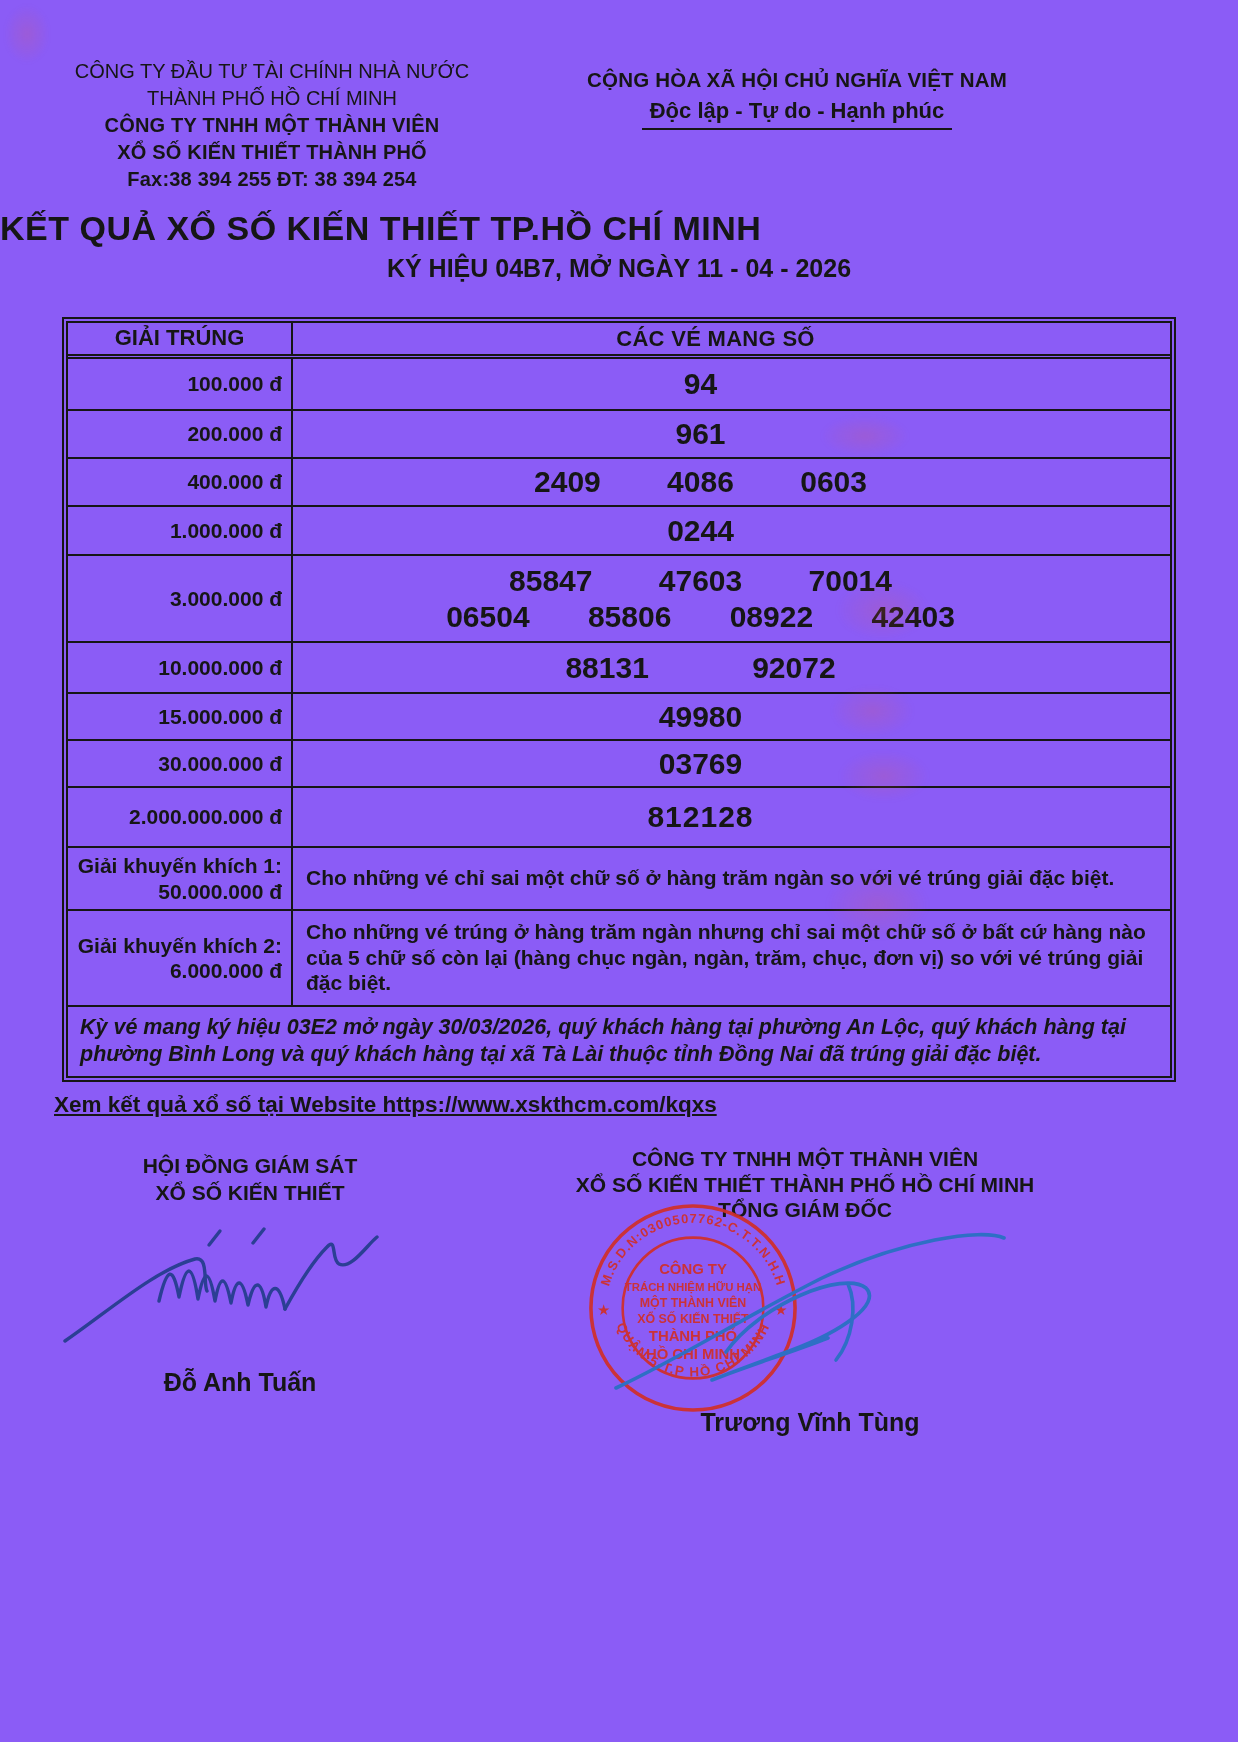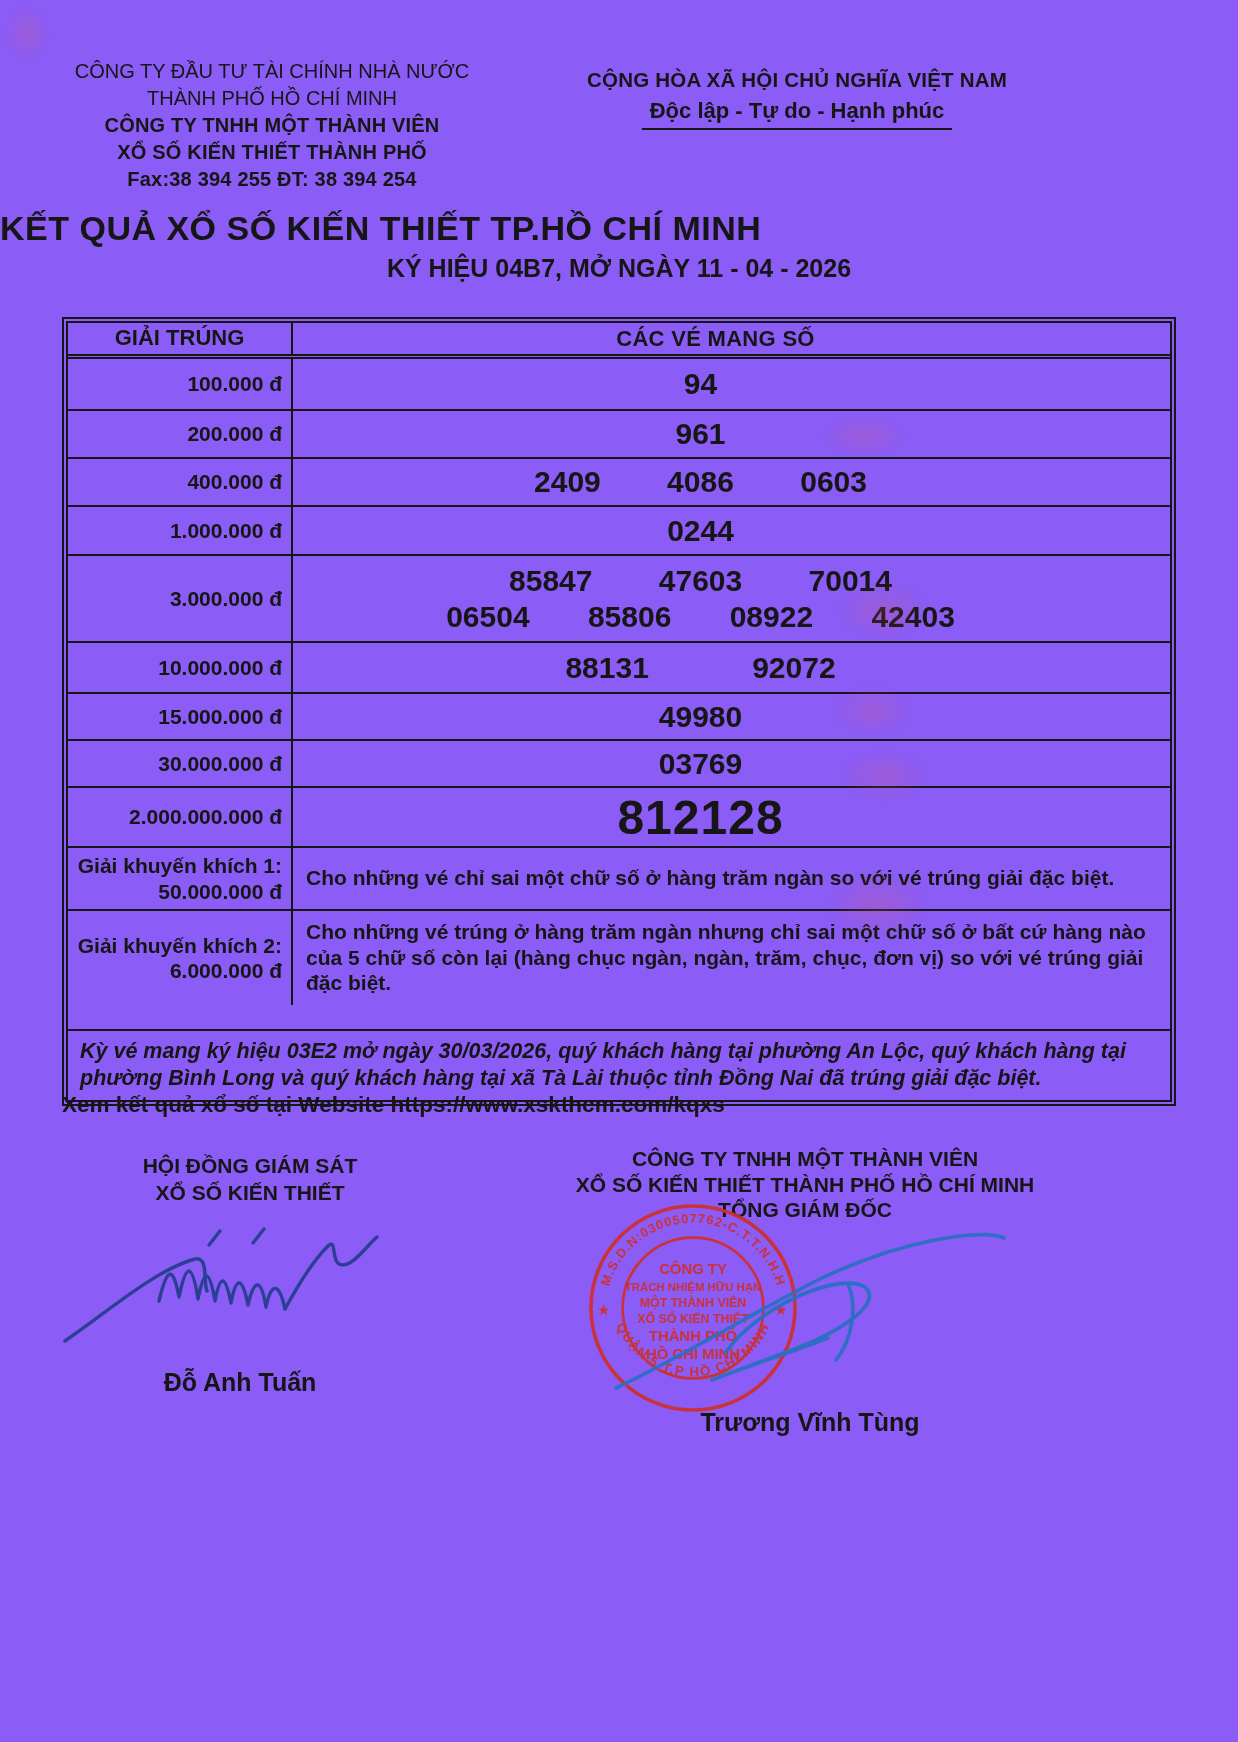--- a/index.html
+++ b/index.html
@@ -31,27 +31,27 @@
   .c1{flex:0 0 225px;width:225px;box-sizing:border-box;border-right:2px solid #161616;
       display:flex;flex-direction:column;justify-content:center;align-items:flex-end;
       padding-right:9px;font-weight:bold;font-size:21px;line-height:1.2;}
   .thead .c1{align-items:center;padding-right:0;font-size:22px;}
   .c2{flex:1;box-sizing:border-box;display:flex;flex-direction:column;justify-content:center;
       align-items:center;padding-right:62px;}
   .thead .c2{font-weight:bold;font-size:22px;letter-spacing:.3px;padding-left:30px;}
   .nums{font-weight:bold;font-size:30px;word-spacing:58px;white-space:nowrap;}
   .nums.l2{word-spacing:50px;margin-top:2px;}
   .nums.wide{word-spacing:95px;}
-  .nums.big{font-size:48px;letter-spacing:1px;}
+  .nums.big{font-size:30px;letter-spacing:1px;}
   .kk .c2{align-items:flex-start;text-align:left;padding:6px 14px 7px 13px;}
   .kk-desc{font-weight:bold;font-size:21px;line-height:1.22;}
   .note-row{display:block;border-top:2px solid #161616;padding:7px 12px 8px;
-      font-style:italic;font-weight:bold;font-size:21.5px;line-height:1.26;margin-top:24px;}
-  
-  .website{position:absolute;left:62px;top:1092px;font-weight:bold;font-size:22.5px;}
+      font-style:italic;font-weight:bold;font-size:21.5px;line-height:1.26;}
+  
+  .website{position:absolute;left:54px;top:1092px;font-weight:bold;font-size:22.5px;text-decoration:underline;}
   .sig-title-left{position:absolute;left:90px;top:1152px;width:320px;text-align:center;
       font-weight:bold;font-size:21px;line-height:27px;}
   .sig-title-right{position:absolute;left:545px;top:1146px;width:520px;text-align:center;
       font-weight:bold;font-size:21px;line-height:25.5px;}
   .sig-name-left{position:absolute;left:100px;top:1368px;width:280px;text-align:center;
       font-weight:bold;font-size:25px;z-index:6;}
   .sig-name-right{position:absolute;left:645px;top:1408px;width:330px;text-align:center;
       font-weight:bold;font-size:25px;z-index:6;}
   .stamp-svg{position:absolute;left:584px;top:1199px;z-index:2;opacity:.93;}
   .sig-svg-left{position:absolute;left:55px;top:1215px;z-index:4;}

